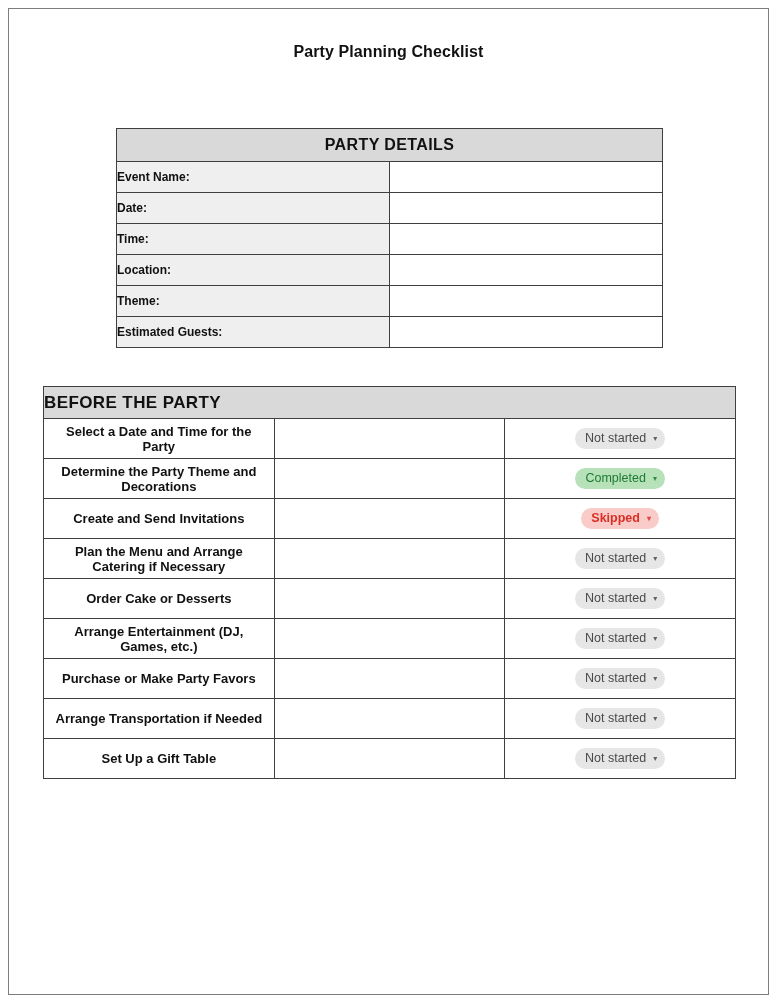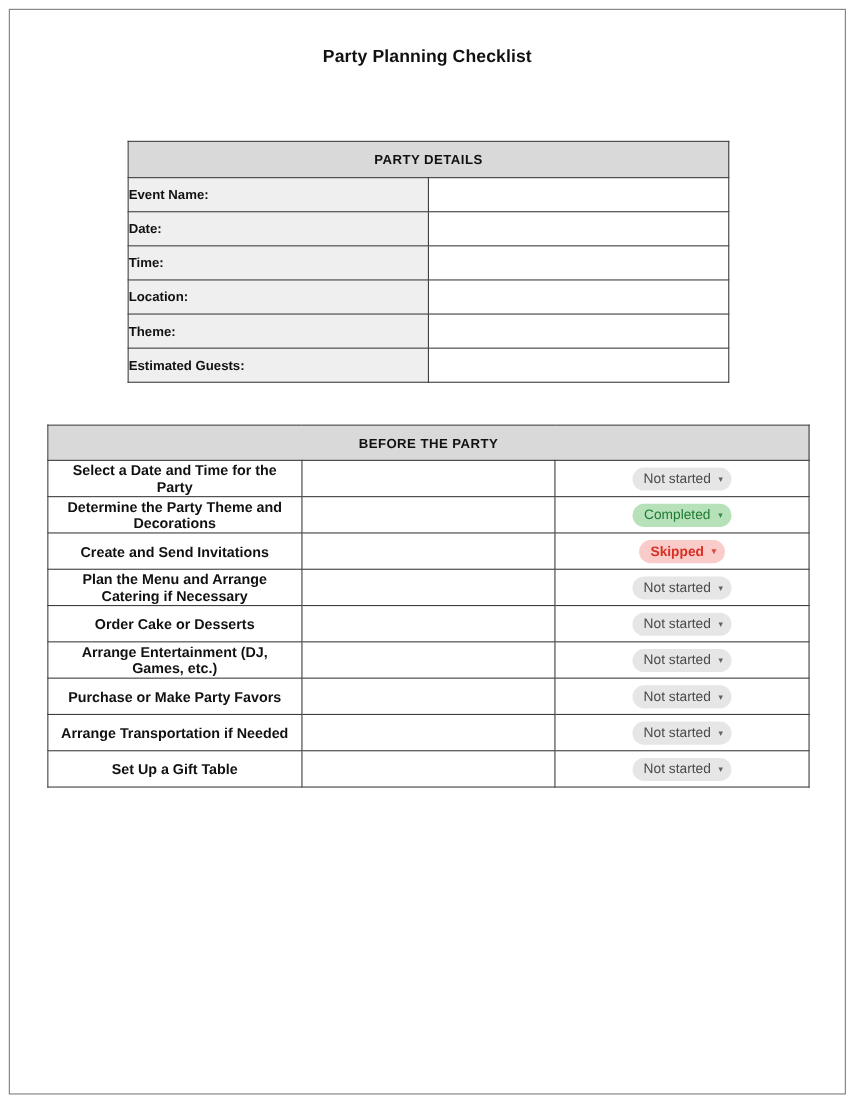--- a/index.html
+++ b/index.html
@@ -48,21 +48,21 @@
     table-layout: fixed;
   }
   .details-table td,
   .details-table th {
     border: 1px solid #3f3f3f;
     box-sizing: border-box;
   }
   .details-table .dt-head {
     background: #d9d9d9;
     text-align: center;
-    font-size: 12px;
+    font-size: 16px;
     font-weight: bold;
     letter-spacing: 0.4px;
     height: 33px;
     padding: 0;
     color: #111;
   }
   .details-table .dt-label {
     width: 145px;
     background: #efefef;
     font-size: 12px;
@@ -86,22 +86,21 @@
     border-collapse: collapse;
     table-layout: fixed;
   }
   .checklist-table td,
   .checklist-table th {
     border: 1px solid #3f3f3f;
     box-sizing: border-box;
   }
   .checklist-table .cl-section {
     background: #d9d9d9;
-    text-align: center;
-    font-size: 12px;
+    font-size: 17px;
     font-weight: bold;
     letter-spacing: 0.4px;
     height: 32px;
     padding: 0;
     color: #111;
   }
   .checklist-table .cl-colhead {
     background: #efefef;
     text-align: center;
     font-size: 12.5px;
@@ -119,21 +118,21 @@
     font-size: 13px;
     height: 33px;
     padding: 0 6px;
     color: #111;
   }
   .checklist-table .cl-deadline {
     height: 33px;
     background: #ffffff;
   }
   .checklist-table .cl-status {
-    height: 33px;
+    height: 40px;
     text-align: center;
     padding: 0;
   }
 
   .chip {
     display: inline-flex;
     align-items: center;
     gap: 7px;
     border-radius: 11px;
     padding: 2px 8px 3px 10px;

